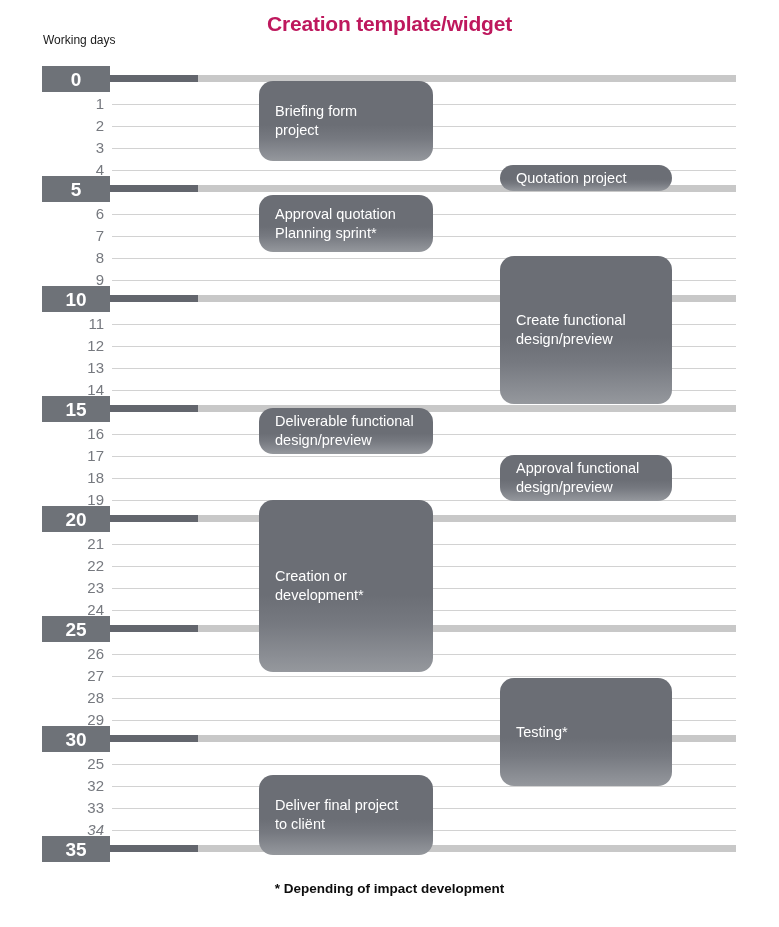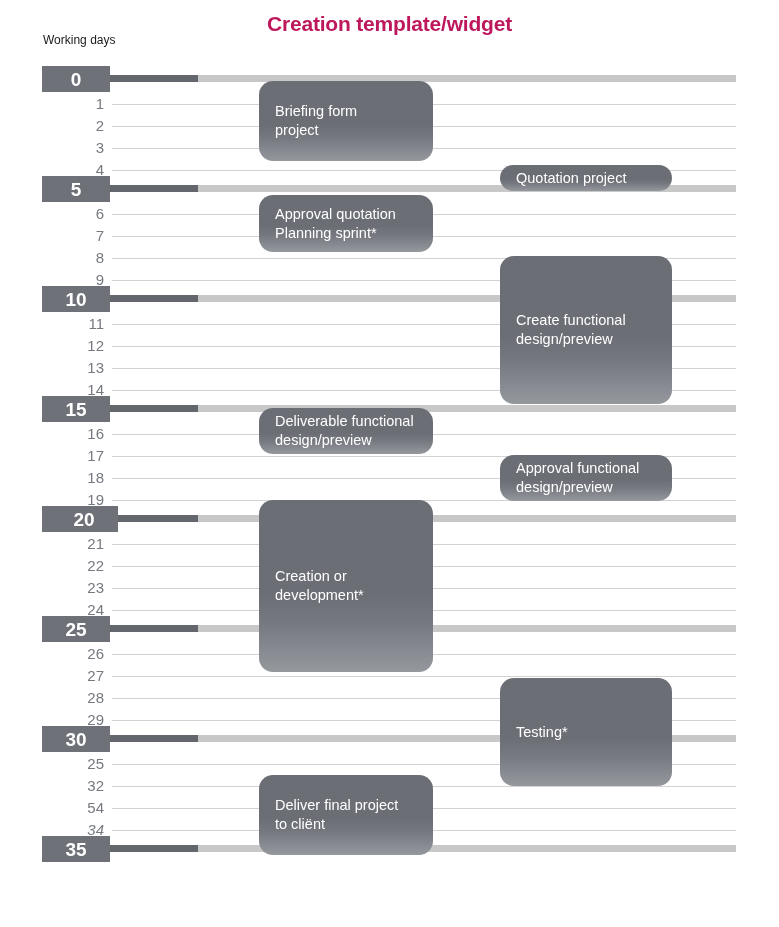--- a/index.html
+++ b/index.html
@@ -155,21 +155,21 @@
       <div class="major-rail-head" style="top: 185px;"></div>
       <div class="milestone-plate" style="top: 176px;">5</div>
       <div class="major-rail" style="top: 295px;"></div>
       <div class="major-rail-head" style="top: 295px;"></div>
       <div class="milestone-plate" style="top: 286px;">10</div>
       <div class="major-rail" style="top: 405px;"></div>
       <div class="major-rail-head" style="top: 405px;"></div>
       <div class="milestone-plate" style="top: 396px;">15</div>
       <div class="major-rail" style="top: 515px;"></div>
       <div class="major-rail-head" style="top: 515px;"></div>
-      <div class="milestone-plate" style="top: 506px; padding-left: 8px;">20</div>
+      <div class="milestone-plate" style="top: 506px;">20</div>
       <div class="major-rail" style="top: 625px;"></div>
       <div class="major-rail-head" style="top: 625px;"></div>
       <div class="milestone-plate" style="top: 616px;">25</div>
       <div class="major-rail" style="top: 735px;"></div>
       <div class="major-rail-head" style="top: 735px;"></div>
       <div class="milestone-plate" style="top: 726px;">30</div>
       <div class="major-rail" style="top: 845px;"></div>
       <div class="major-rail-head" style="top: 845px;"></div>
       <div class="milestone-plate" style="top: 836px;">35</div>
       <div class="minor-line" style="top: 104px;"></div>
@@ -218,21 +218,21 @@
       <div class="minor-num" style="top: 668px;">27</div>
       <div class="minor-line" style="top: 698px;"></div>
       <div class="minor-num" style="top: 690px;">28</div>
       <div class="minor-line" style="top: 720px;"></div>
       <div class="minor-num" style="top: 712px;">29</div>
       <div class="minor-line" style="top: 764px;"></div>
       <div class="minor-num" style="top: 756px;">25</div>
       <div class="minor-line" style="top: 786px;"></div>
       <div class="minor-num" style="top: 778px;">32</div>
       <div class="minor-line" style="top: 808px;"></div>
-      <div class="minor-num" style="top: 800px;">54</div>
+      <div class="minor-num" style="top: 800px;">33</div>
       <div class="minor-line" style="top: 830px;"></div>
       <div class="minor-num" style="top: 822px; font-style: italic;">34</div>
     </div>
 
   <div id="boxes-layer">
       <div class="task-box" style="left: 259px; top: 81px; width: 174px; height: 80px;">
         <span class="task-label">Briefing form
 project</span>
       </div>
       <div class="task-box pill" style="left: 500px; top: 165px; width: 172px; height: 26px;">
@@ -260,14 +260,15 @@
       </div>
       <div class="task-box" style="left: 500px; top: 678px; width: 172px; height: 108px;">
         <span class="task-label">Testing*</span>
       </div>
       <div class="task-box" style="left: 259px; top: 775px; width: 174px; height: 80px;">
         <span class="task-label">Deliver final project
 to cliënt</span>
       </div>
     </div>
 
+  <div class="footnote">* Depending of impact development</div>
 
 </div>
 
 </body></html>

